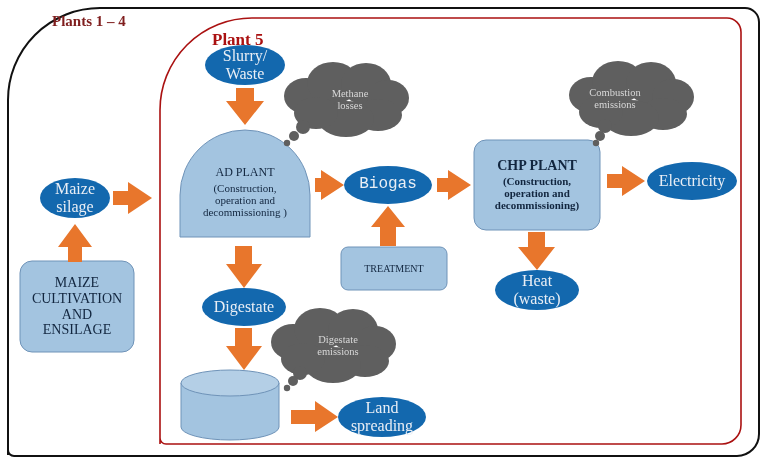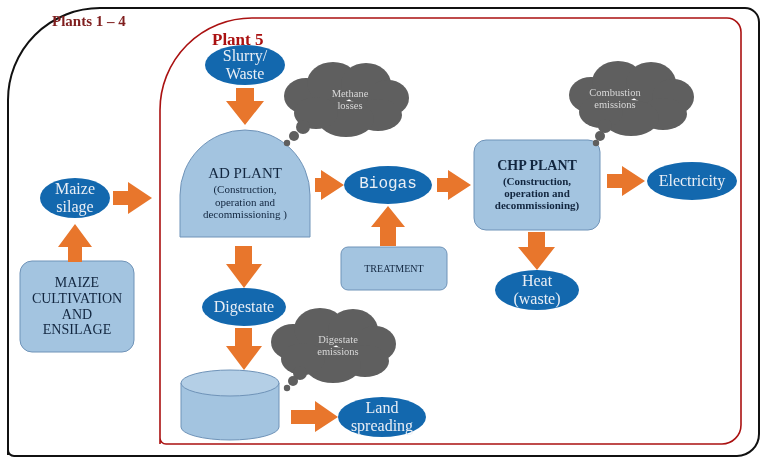--- a/index.html
+++ b/index.html
@@ -140,21 +140,21 @@
 AND
 ENSILAGE</span>
   </div>
 
   <div class="node" style="left:205px;top:45px;width:80px;height:40px;">
     <span class="lbl ell-lbl">Slurry/
 Waste</span>
   </div>
 
   <div class="node" style="left:180px;top:148px;width:130px;height:89px;flex-direction:column;">
-    <span class="lbl box-lbl" style="font-size:15px;">AD PLANT</span>
+    <span class="lbl box-lbl" style="font-size:12px;">AD PLANT</span>
     <span class="lbl box-lbl" style="font-size:11px;margin-top:2px;">(Construction,
 operation and
 decommissioning )</span>
   </div>
 
   <div class="node" style="left:344px;top:166px;width:88px;height:38px;font-family:Liberation Mono, monospace;">
     <span class="lbl ell-lbl">Biogas</span>
   </div>
 
   <div class="node" style="left:341px;top:247px;width:106px;height:43px;">

